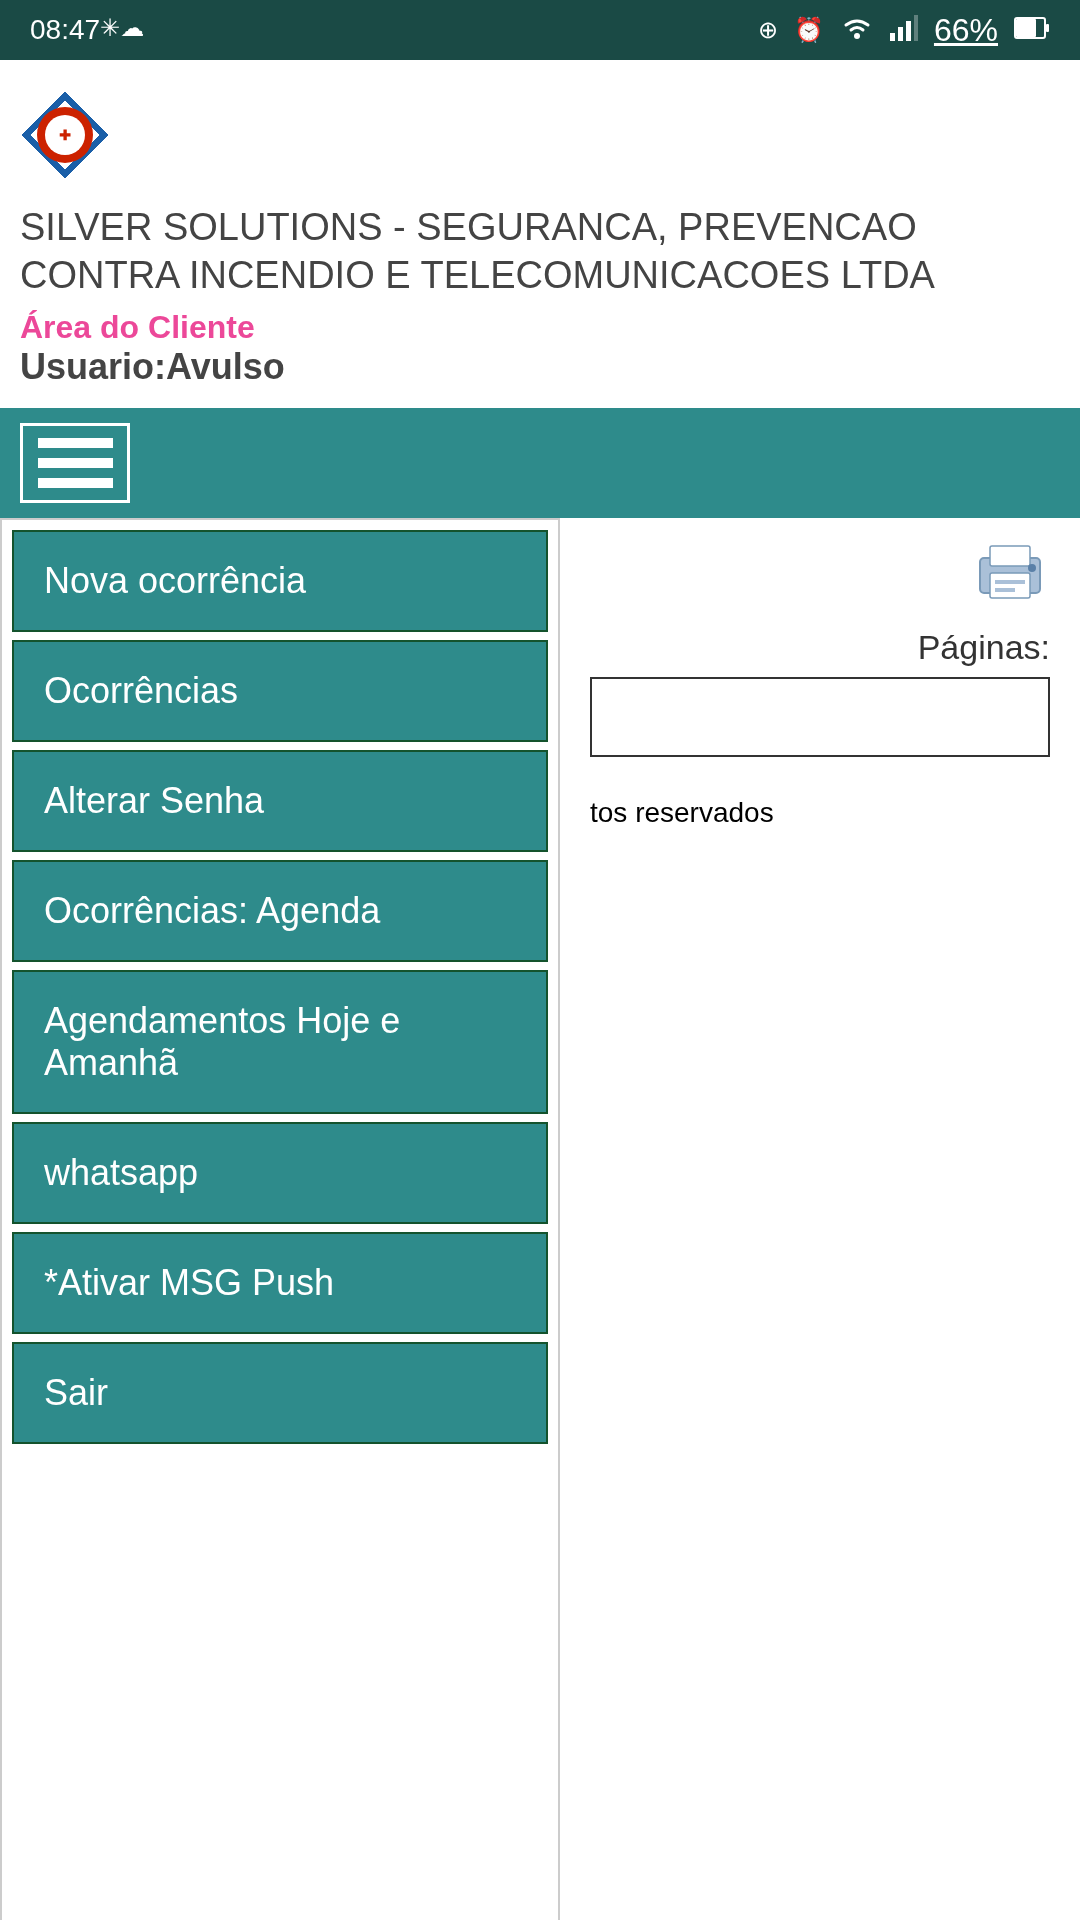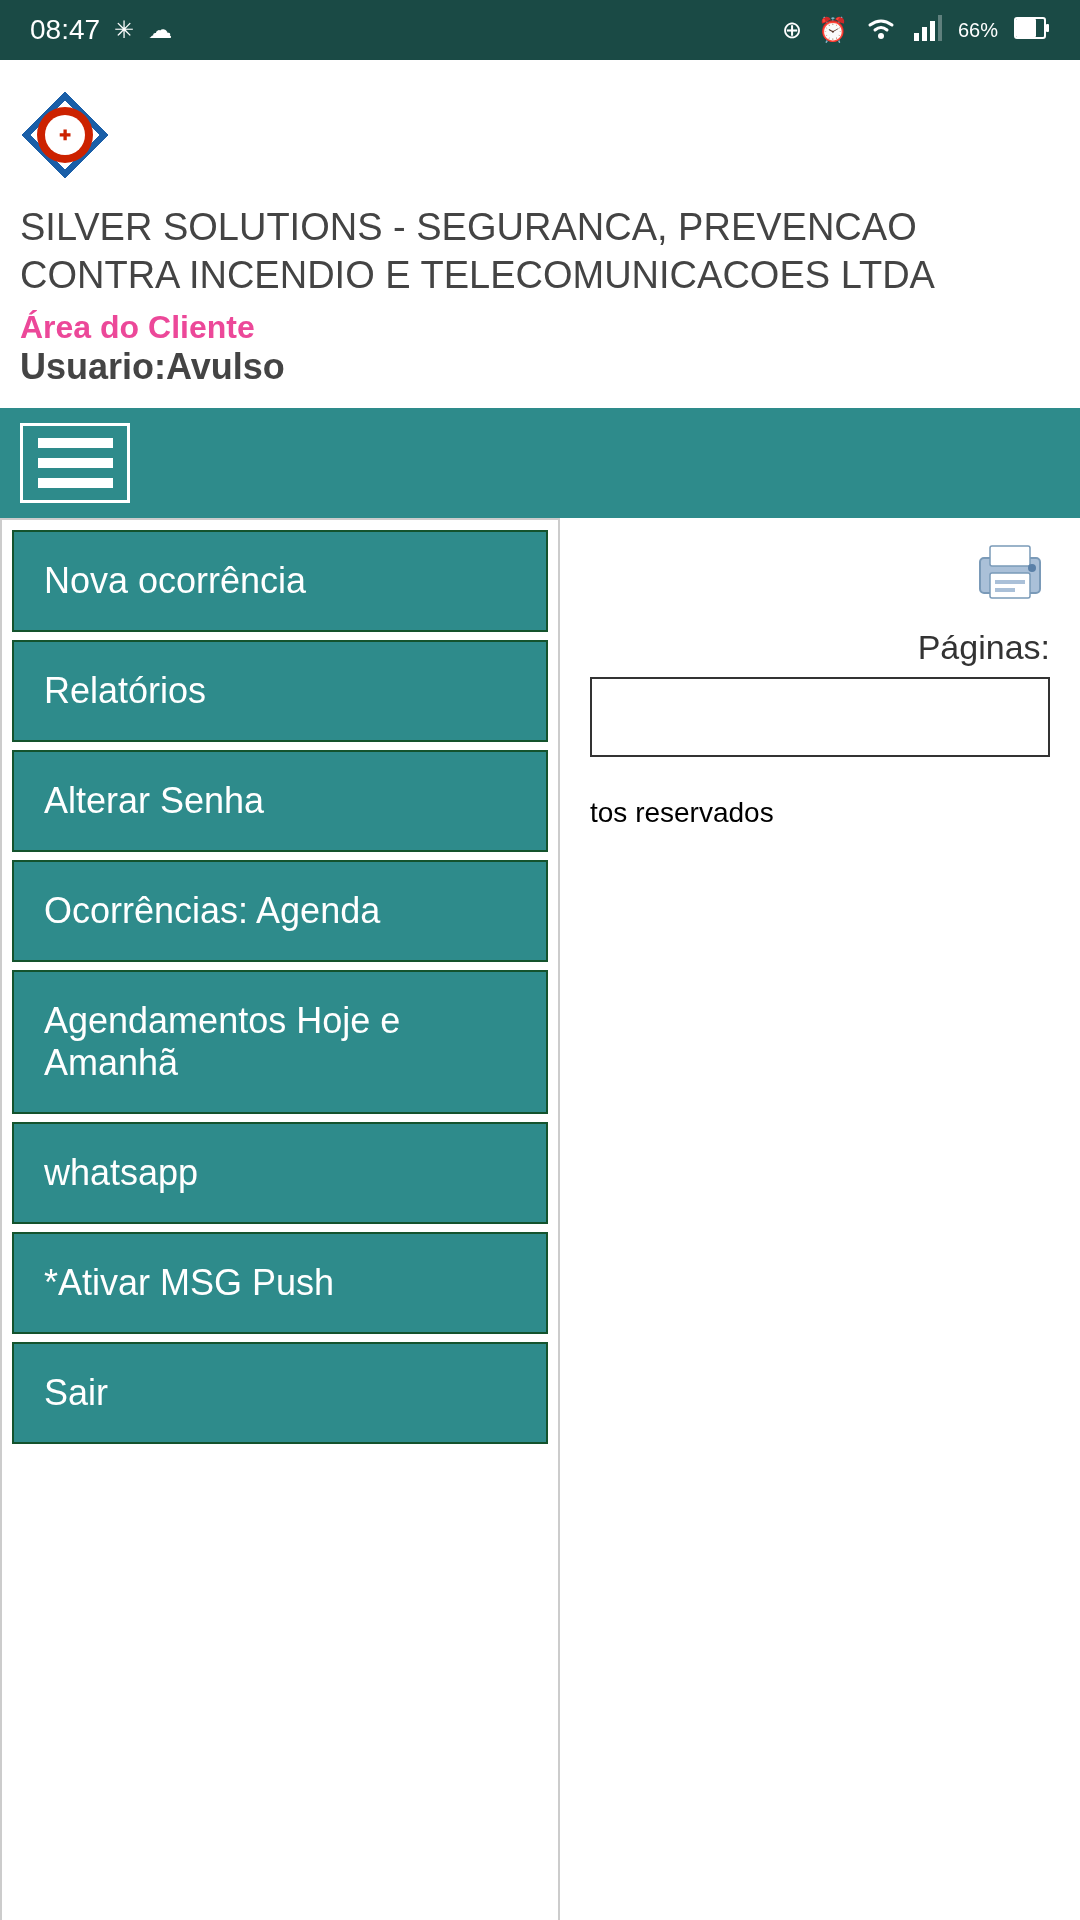--- a/index.html
+++ b/index.html
@@ -21,37 +21,38 @@
       background: #1a4a45;
       display: flex;
       align-items: center;
       justify-content: space-between;
       padding: 0 30px;
       color: white;
       font-size: 26px;
     }
     .status-left {
       display: flex;
-      align-items: center;
-      gap: 14px;
+      align-items: flex-start;
+      gap: 0;
     }
     .status-time {
       font-size: 28px;
       font-weight: 500;
     }
     .status-right {
       display: flex;
       align-items: center;
       gap: 16px;
     }
     .status-icon {
       font-size: 24px;
     }
     .status-battery {
-      font-size: 20px;
+      font-size: 32px;
+      text-decoration: underline;
     }
 
     
     .header-area {
       padding: 30px 20px 20px 20px;
       background: #ffffff;
     }
     .logo-diamond {
       width: 90px;
       height: 90px;
@@ -228,21 +229,21 @@
     <div class="hamburger-line"></div>
     <div class="hamburger-line"></div>
     <div class="hamburger-line"></div>
   </button>
 </div>
 
 <div class="content-wrapper">
 
   <div class="dropdown-menu">
     <button class="menu-item">Nova ocorrência</button>
-    <button class="menu-item">Relatórios</button>
+    <button class="menu-item">Ocorrências</button>
     <button class="menu-item">Alterar Senha</button>
     <button class="menu-item">Ocorrências: Agenda</button>
     <button class="menu-item">Agendamentos Hoje e Amanhã</button>
     <button class="menu-item">whatsapp</button>
     <button class="menu-item">*Ativar MSG Push</button>
     <button class="menu-item">Sair</button>
   </div>
 
   <div class="right-content">
     <div class="print-icon-area">

